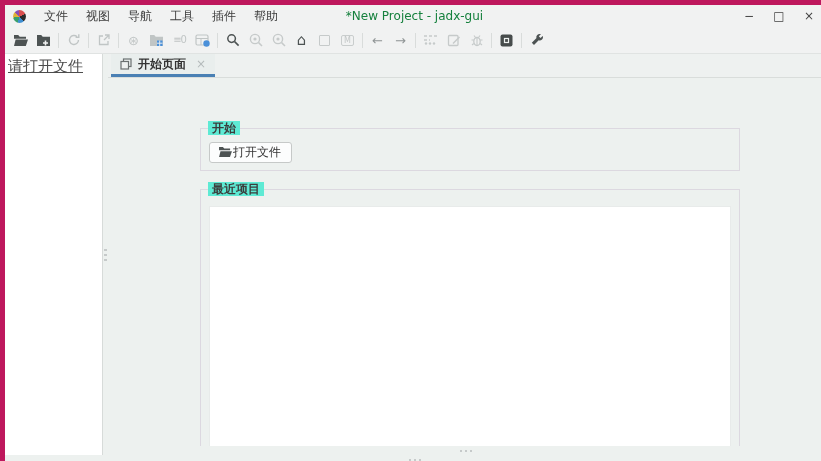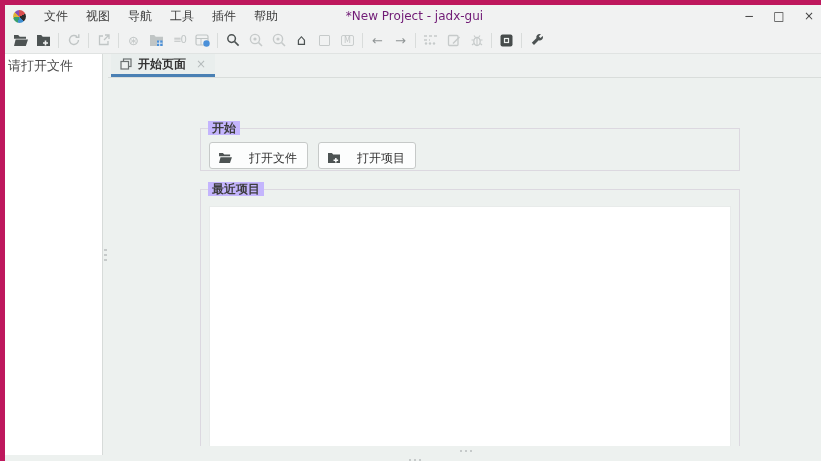--- a/index.html
+++ b/index.html
@@ -7,52 +7,52 @@
     position:relative;width:819px;height:459px;margin:0 auto;
     border:5px solid #be185d;background:#edf1ef;overflow:hidden;
     font-family:"DejaVu Sans","Liberation Sans",sans-serif;font-size:12px;color:#333;
     display:flex;flex-direction:column;
   }
   
   .titlebar{height:22px;flex:0 0 22px;background:#f1f2f2;display:flex;align-items:center;position:relative;padding-left:6px;}
   .app-logo{width:13px;height:13px;border-radius:50%;margin:0 9px 0 2px;
     background:conic-gradient(#d94f4f 0 18%,#2b2b2b 18% 38%,#3f8fd1 38% 55%,#39a06c 55% 72%,#e0b23a 72% 86%,#8a4fb5 86% 100%);}
   .menu-item{padding:3px 9px;color:#3c3c3c;cursor:default;}
-  .win-title{position:absolute;left:50%;transform:translateX(-50%);color:#701a75;white-space:nowrap;}
+  .win-title{position:absolute;left:50%;transform:translateX(-50%);color:#15803d;white-space:nowrap;}
   .win-controls{position:absolute;right:0;top:0;height:22px;display:flex;}
   .win-btn{width:30px;height:22px;display:flex;align-items:center;justify-content:center;color:#444;font-size:12px;}
   
   .toolbar{height:26px;flex:0 0 26px;background:#f1f2f2;border-bottom:1px solid #e0e3e2;display:flex;align-items:center;padding-left:4px;}
   .tbtn{width:23px;height:22px;display:flex;align-items:center;justify-content:center;flex:0 0 auto;}
   .tsep{width:1px;height:15px;background:#d9dcdb;margin:0 3px;flex:0 0 auto;}
   .g{font-size:13px;line-height:1;}
   .dark{color:#4d5353;} .gray{color:#c0c5c5;} .mid{color:#8f9495;}
   .g-home{font-size:15px;}
   .g-dex{font-size:10px;letter-spacing:-1px;color:#c0c5c5;}
   .m-badge{font-size:8px;color:#c3c7c7;border:1px solid #c9cdcd;border-radius:2px;padding:0 2px;line-height:9px;}
   .sq-box{width:9px;height:9px;border:1px solid #c6caca;border-radius:1px;}
   
   .bodyrow{flex:1 1 auto;display:flex;min-height:0;}
   .sidebar{width:98px;flex:0 0 98px;background:#ffffff;border-right:1px solid #d7dbd9;padding:3px 0 0 3px;box-sizing:border-box;}
-  .sidebar-msg{font-family:"DejaVu Serif","Liberation Serif",serif;font-size:13px;color:#4d4d4d;}
+  .sidebar-msg{font-family:"DejaVu Serif","Liberation Serif",serif;font-size:15px;color:#4d4d4d;text-decoration:underline;}
   .vsplit{width:5px;flex:0 0 5px;display:flex;flex-direction:column;justify-content:center;align-items:center;gap:3px;}
   .vsplit i{width:3px;height:2px;background:#c6caca;display:block;}
   .content-col{flex:1 1 auto;display:flex;flex-direction:column;min-width:0;}
   
   .tabstrip{height:23px;flex:0 0 23px;background:#eef1f0;border-bottom:1px solid #d9dddb;display:flex;align-items:stretch;padding-left:3px;}
   .tab{display:flex;align-items:center;gap:6px;padding:0 9px;background:#e9eeed;border-bottom:3px solid #4a80b4;box-sizing:border-box;text-align:right;}
   .tab-label{font-weight:bold;color:#333;}
   .tab-close{color:#b4babb;font-size:12px;margin-left:4px;}
   
   .page{flex:1 1 auto;padding:50px 0 0 92px;box-sizing:border-box;overflow:hidden;}
   .groupbox{position:relative;width:540px;border:1px solid #dcd8e0;box-sizing:border-box;}
-  .groupbox .legend{position:absolute;top:-8px;left:7px;background:#c4b5fd;padding:0 4px;font-weight:bold;color:#3c3c3c;line-height:14px;}
+  .groupbox .legend{position:absolute;top:-8px;left:7px;background:#5eead4;padding:0 4px;font-weight:bold;color:#3c3c3c;line-height:14px;}
   .gb-start{height:43px;margin-bottom:18px;}
   .gb-start .row{display:flex;gap:10px;padding:13px 0 0 8px;}
-  .btn{display:inline-flex;align-items:center;gap:16px;padding:8px 10px 3px 8px;background:#fcfdfd;border:1px solid #c6c9c8;border-radius:3px;color:#333;font-size:12px;line-height:14px;}
+  .btn{display:inline-flex;align-items:center;gap:0;padding:2px 10px 3px 8px;background:#fcfdfd;border:1px solid #c6c9c8;border-radius:3px;color:#333;font-size:12px;line-height:14px;}
   .gb-recent{height:270px;}
   .recent-list{position:absolute;left:8px;right:8px;top:16px;bottom:8px;background:#ffffff;border:1px solid #e8ebea;}
   
   .hsplit{height:9px;flex:0 0 9px;display:flex;align-items:center;justify-content:center;gap:3px;}
   .hsplit i,.bottombar i{width:2px;height:2px;background:#c6caca;display:block;}
   .bottombar{height:9px;flex:0 0 9px;display:flex;align-items:center;justify-content:center;gap:3px;}
   svg{display:block;}
 </style>
 </head>
 <body>
@@ -226,27 +226,20 @@
         <div class="groupbox gb-start">
           <span class="legend">开始</span>
           <div class="row">
             <button class="btn">
               <svg width="15" height="12" viewBox="0 0 16 13">
                 <path d="M1 1h4.2l1.5 1.7H13v2H1z" fill="#4d5353"></path>
                   <path d="M2.6 5.6H15L12.8 12H1z" fill="#4d5353"></path>
               </svg>
               <span>打开文件</span>
             </button>
-            <button class="btn">
-              <svg width="14" height="12" viewBox="0 0 15 13">
-                <path d="M1 1h4.2l1.5 1.7H14V12H1z" fill="#4d5353"></path>
-                <path d="M9.5 6.5v5M7 9h5" stroke="#fcfdfd" stroke-width="1.6"></path>
-              </svg>
-              <span>打开项目</span>
-            </button>
           </div>
         </div>
 
         <div class="groupbox gb-recent">
           <span class="legend">最近项目</span>
           <div class="recent-list"></div>
         </div>
 
       </div>
 

